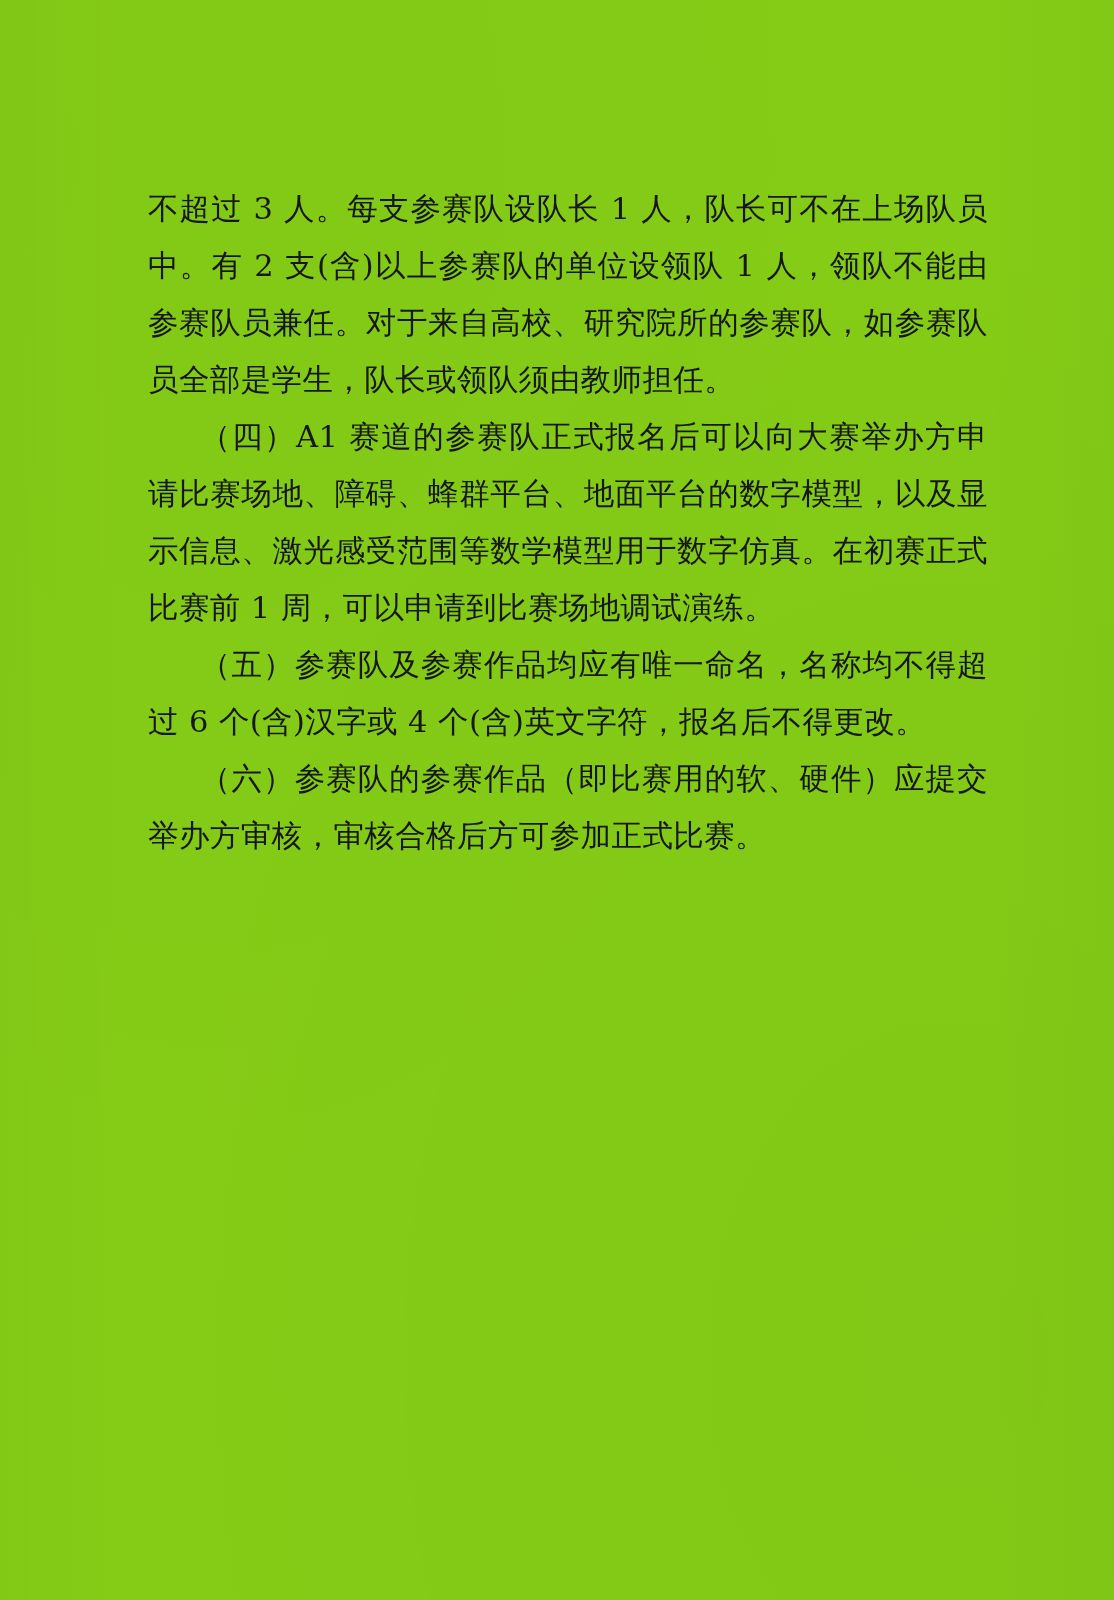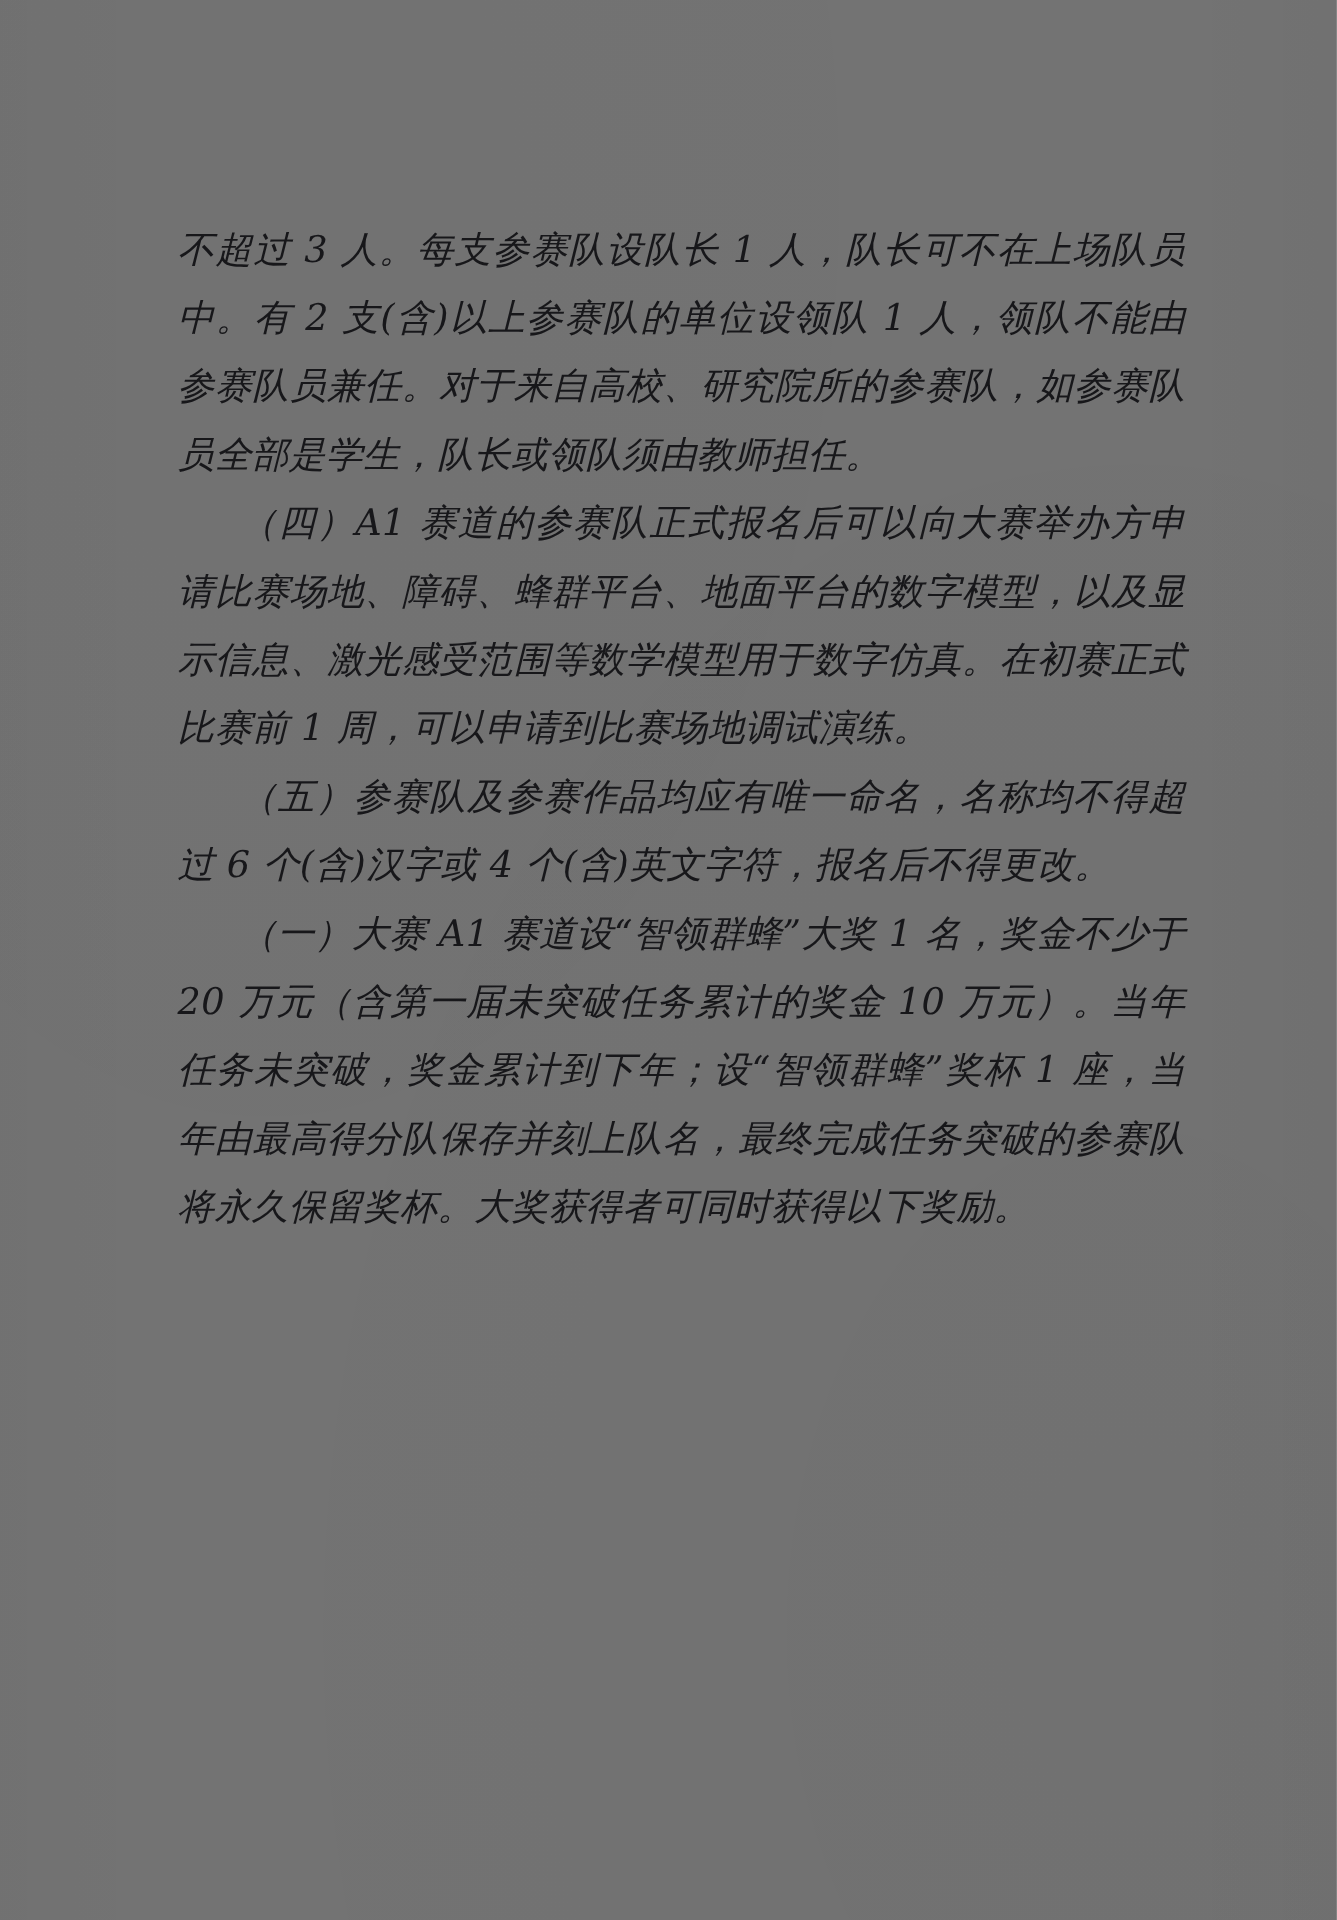--- a/index.html
+++ b/index.html
@@ -10,23 +10,22 @@
     width: 1114px;
     height: 1600px;
     background: #fdfcfa;
     font-family: "DejaVu Serif", serif;
     overflow: hidden;
   }
   .page {
     position: relative;
     width: 1114px;
     height: 1600px;
-    background: #737373;
+    background: #84cc16;
     box-sizing: border-box;
-    font-style: italic;
   }
   
   .paper-tone {
     position: absolute;
     inset: 0;
     background:
       radial-gradient(ellipse at 20% 10%, rgba(0,0,0,0.012), rgba(0,0,0,0) 60%),
       radial-gradient(ellipse at 85% 85%, rgba(0,0,0,0.02), rgba(0,0,0,0) 65%),
       linear-gradient(90deg, rgba(0,0,0,0.015) 0%, rgba(0,0,0,0) 12%, rgba(0,0,0,0) 88%, rgba(0,0,0,0.02) 100%);
     pointer-events: none;
@@ -58,15 +57,15 @@
 </head>
 <body>
 
 <div class="page">
   <div class="paper-tone"></div>
 
   <div class="body-text">
     <p class="para">不超过 3 人。每支参赛队设队长 1 人，队长可不在上场队员中。有 2 支(含)以上参赛队的单位设领队 1 人，领队不能由参赛队员兼任。对于来自高校、研究院所的参赛队，如参赛队员全部是学生，队长或领队须由教师担任。</p>
     <p class="para indent" style="text-indent: 52px;">（四）A1 赛道的参赛队正式报名后可以向大赛举办方申请比赛场地、障碍、蜂群平台、地面平台的数字模型，以及显示信息、激光感受范围等数学模型用于数字仿真。在初赛正式比赛前 1 周，可以申请到比赛场地调试演练。</p>
     <p class="para indent" style="text-indent: 52px;">（五）参赛队及参赛作品均应有唯一命名，名称均不得超过 6 个(含)汉字或 4 个(含)英文字符，报名后不得更改。</p>
-    <p class="para indent" style="text-indent: 52px;">（一）大赛 A1 赛道设“智领群蜂”大奖 1 名，奖金不少于 20 万元（含第一届未突破任务累计的奖金 10 万元）。当年任务未突破，奖金累计到下年；设“智领群蜂”奖杯 1 座，当年由最高得分队保存并刻上队名，最终完成任务突破的参赛队将永久保留奖杯。大奖获得者可同时获得以下奖励。</p>
+    <p class="para indent" style="text-indent: 52px;">（六）参赛队的参赛作品（即比赛用的软、硬件）应提交举办方审核，审核合格后方可参加正式比赛。</p>
   </div>
 </div>
 
 </body></html>

